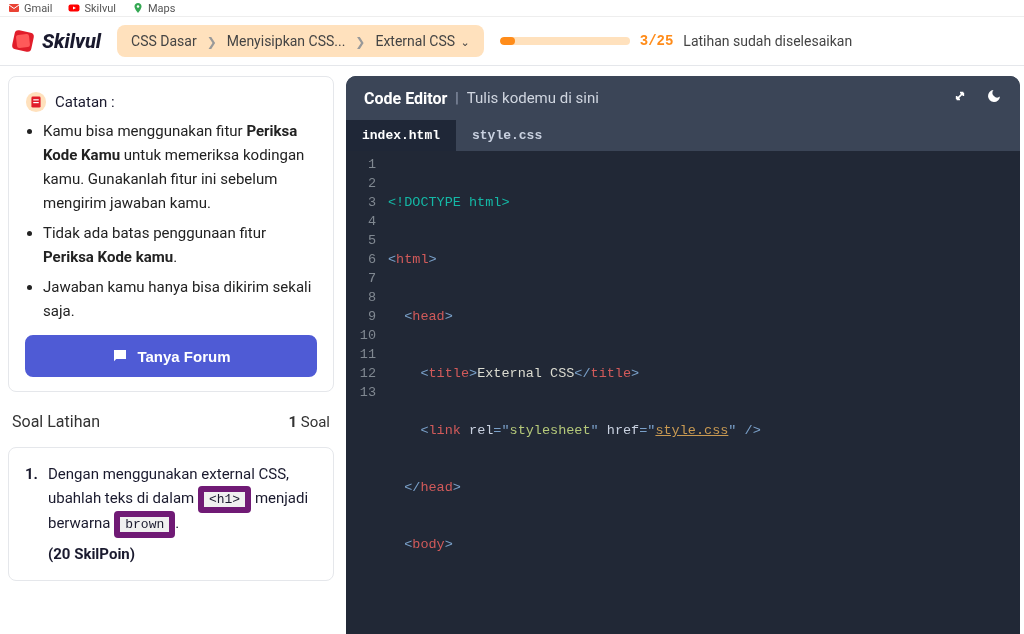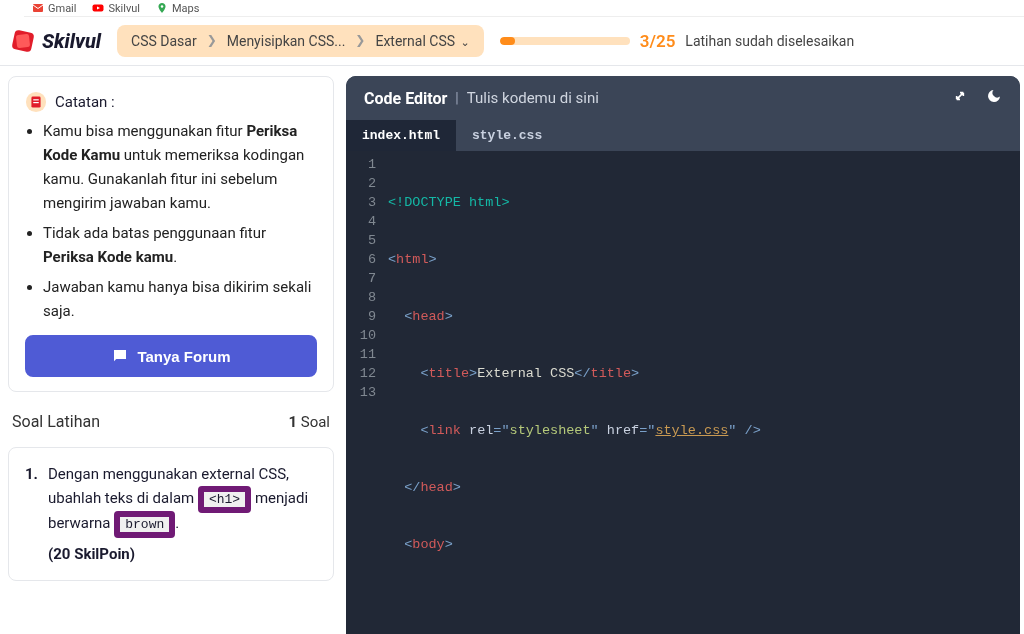--- a/index.html
+++ b/index.html
@@ -1,34 +1,34 @@
 <!DOCTYPE html>
 <html><head>
   <meta charset="utf-8">
   <style>
     * { margin: 0; padding: 0; box-sizing: border-box; }
     body { font-family: -apple-system, BlinkMacSystemFont, 'Segoe UI', Roboto, sans-serif; font-size: 14px; color: #1a1a2e; background: #fff; }
     
-    .topbar { display: flex; align-items: center; gap: 16px; padding: 8px 8px; height: 14px; font-size: 11px; color: #555; border-bottom: 1px solid #eee; margin-left: 24px; }
+    .topbar { display: flex; align-items: center; gap: 16px; padding: 8px 8px; height: 14px; font-size: 11px; color: #555; border-bottom: 1px solid #eee; }
     .topbar-item { display: flex; align-items: center; gap: 4px; }
     .topbar-icon { width: 12px; height: 12px; display: inline-block; }
     
     .header { display: flex; align-items: center; gap: 16px; padding: 8px 10px; border-bottom: 1px solid #e5e7eb; }
     .logo { display: flex; align-items: center; gap: 6px; font-weight: 800; font-size: 20px; color: #1a1a2e; font-style: italic; }
     .logo-icon { width: 26px; height: 26px; }
     
-    .breadcrumb { display: flex; align-items: flex-start; background: #ffe1bd; border-radius: 8px; padding: 8px 14px; gap: 10px; font-size: 14px; color: #444; }
+    .breadcrumb { display: flex; align-items: flex-end; background: #ffe1bd; border-radius: 8px; padding: 8px 14px; gap: 10px; font-size: 14px; color: #444; }
     .breadcrumb-item { cursor: pointer; }
     .breadcrumb-sep { color: #999; font-size: 12px; }
     .chevron-down { font-size: 11px; margin-left: 2px; }
     
     .progress-wrap { display: flex; align-items: center; gap: 10px; flex: 1; }
     .progress-bar { width: 130px; height: 8px; background: #ffe1bd; border-radius: 999px; position: relative; overflow: hidden; }
     .progress-fill { position: absolute; left: 0; top: 0; height: 100%; background: #ff8c1a; border-radius: 999px; }
-    .progress-text { color: #ff8c1a; font-weight: 600; font-size: 17px; }
+    .progress-text { color: #ff8c1a; font-weight: 600; font-size: 14px; font-family: Liberation Mono, monospace; }
     .progress-label { color: #444; font-size: 14px; }
     
     .main { display: flex; gap: 12px; padding: 10px 4px; }
     
     .left-col { width: 330px; display: flex; flex-direction: column; gap: 10px; padding-left: 4px; }
     
     .panel { background: #fff; border: 1px solid #e5e7eb; border-radius: 8px; padding: 14px 16px; }
     .panel-title { display: flex; align-items: center; gap: 8px; font-weight: 400; font-size: 15px; margin-bottom: 6px; }
     .note-icon { width: 22px; height: 22px; }
     

